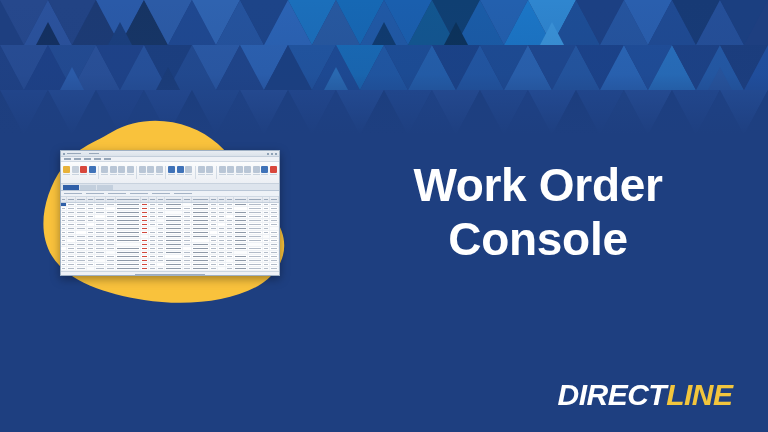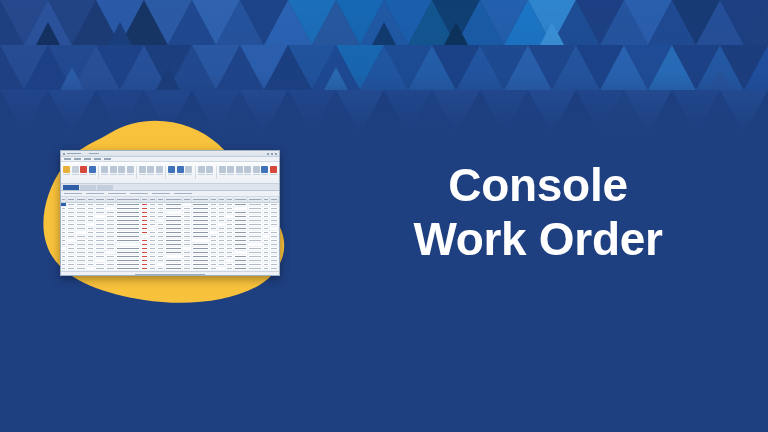--- a/index.html
+++ b/index.html
@@ -770,20 +770,23 @@
         </div>
     </div>
 
     <div class="grid-foot">
         <i></i>
       </div>
 
   </div>
 
   <div class="title">
+    <div>Work Order</div>
     <div>Console</div>
-    <div>Work Order</div>
   </div>
 
   <div class="logo">
+    <div class="logo-main">
+      <span class="d">DIRECT</span><span class="l">LINE</span>
+    </div>
   </div>
 
 </div>
 
 </body></html>

